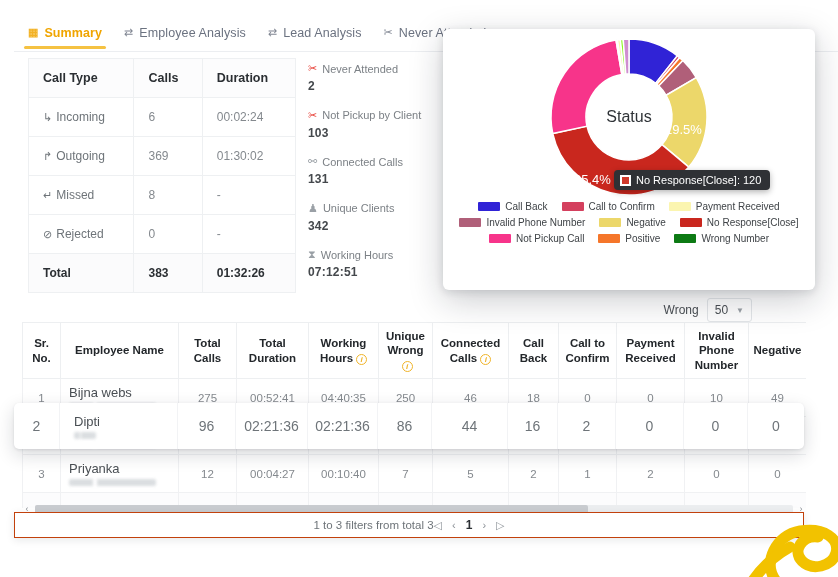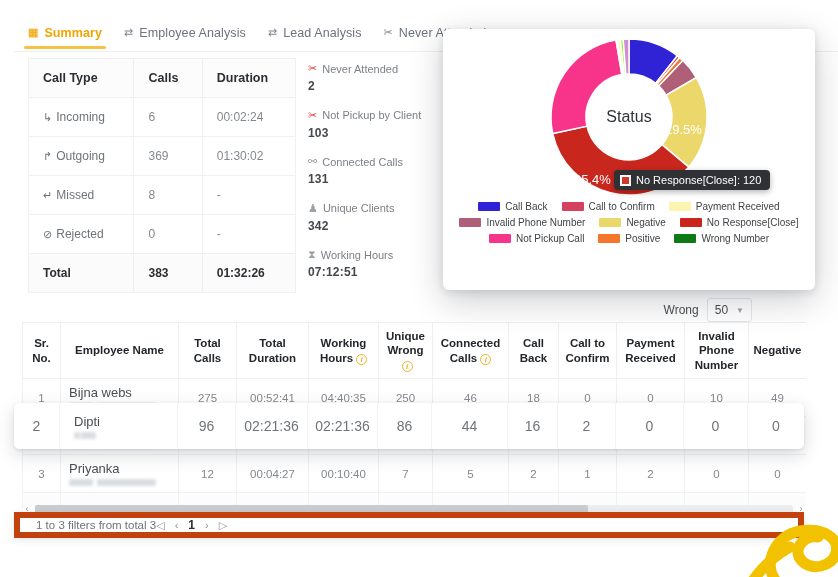--- a/index.html
+++ b/index.html
@@ -118,23 +118,23 @@
   .hscroll {
     position:absolute; left:22px; top:503px; width:784px; height:12px;
     display:flex; align-items:center; gap:3px;
   }
   .hs-arrow { font-size:9px; color:#8a9096; width:10px; text-align:center; }
   .hs-track { flex:1; height:9px; background:#eceef0; border-radius:2px; position:relative; }
   .hs-thumb { position:absolute; left:0; top:0; bottom:0; width:73%; background:#c9ccd0; border-radius:2px; }
 
   .footer {
     position:absolute; left:14px; top:512px; width:790px; height:26px;
-    background:#fff; border:6px solid #c2410c;
+    background:#fff; border:1px solid #c2410c;
     box-shadow:0 2px 8px rgba(20,25,35,.10);
-    display:flex; align-items:center; justify-content:flex-start;
+    display:flex; align-items:center; justify-content:center;
     padding:0 16px; font-size:11.5px; color:#6e7479;
   }
   .pager { display:flex; align-items:center; gap:10px; color:#8a9096; font-size:11px; }
   .pager .pg { color:#2b2f33; font-weight:bold; font-size:12px; }
 
   
   .chart-pop {
     position:absolute; left:443px; top:29px; width:372px; height:261px;
     background:#fff; border-radius:6px;
     box-shadow:0 10px 34px rgba(20,25,35,.22), 0 2px 8px rgba(20,25,35,.12);

